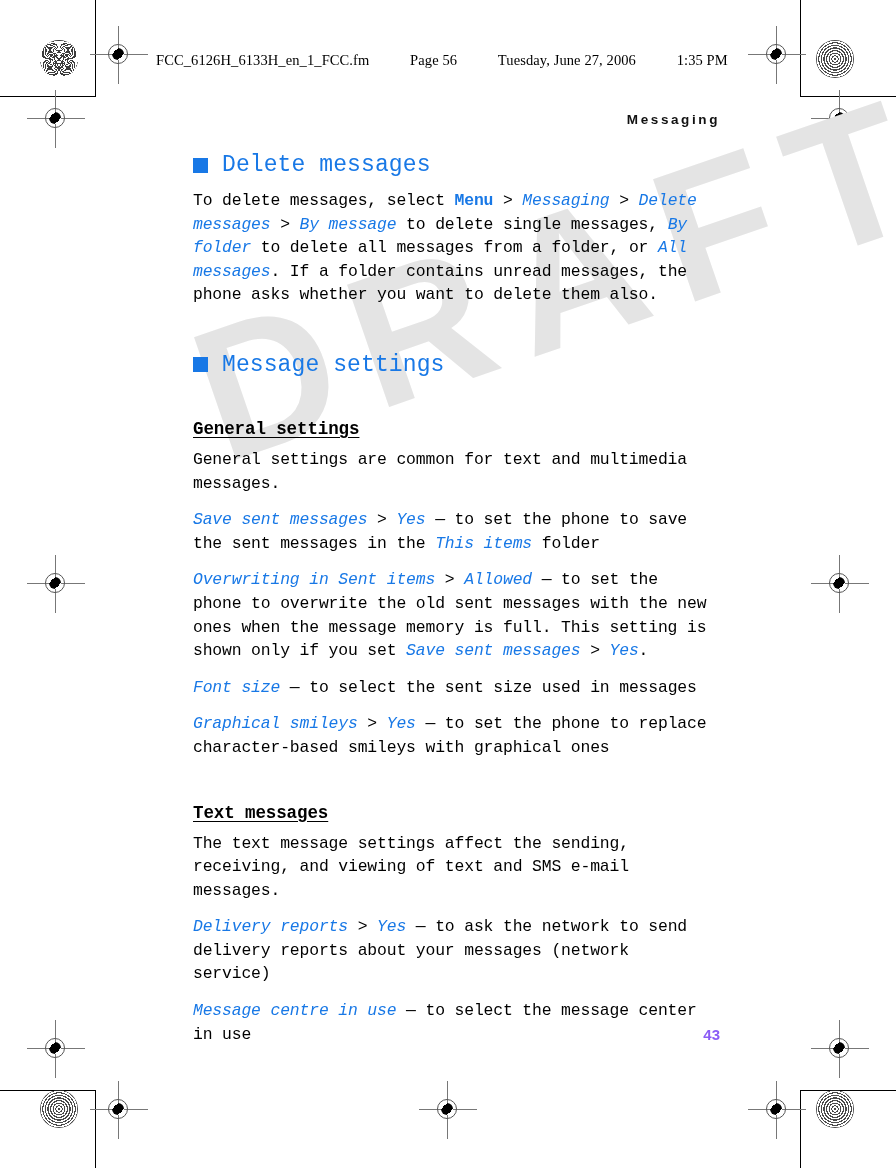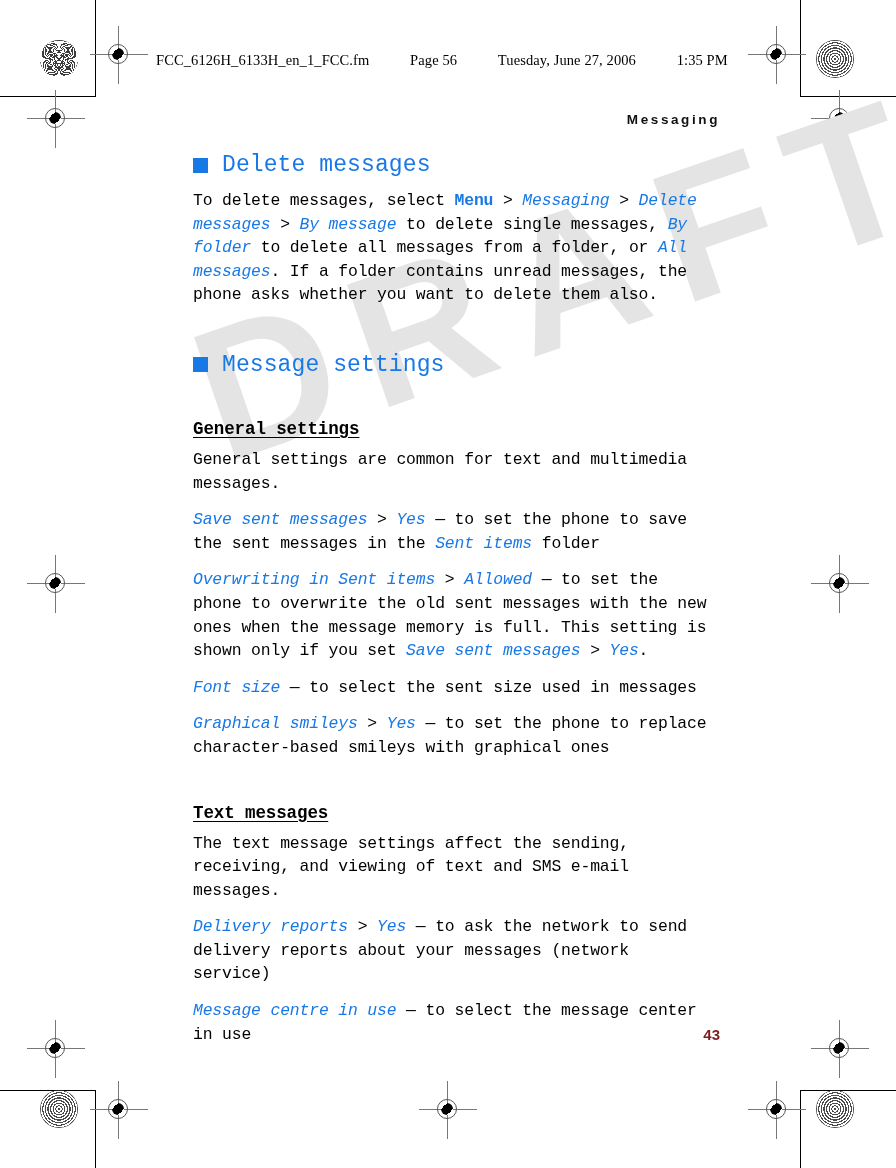--- a/index.html
+++ b/index.html
@@ -160,21 +160,21 @@
   .ui-bold { font-weight: bold; color: #1878e6; }
   .ui-ital { font-style: italic; color: #1878e6; }
   .sep { color: #000; }
 
   
   .page-number {
     position: absolute;
     right: 176px; top: 1026px;
     font-size: 15px;
     font-weight: bold;
-    color: #7f1d1d;
+    color: #8b5cf6;
   }
 </style>
 </head>
 <body>
 
 <div class="proof-layer">
 
   <div class="trim-line trim-v" style="left:95px; top:0; height:96px;"></div>
   <div class="trim-line trim-v" style="left:95px; top:1090px; height:78px;"></div>
   <div class="trim-line trim-v" style="left:800px; top:0; height:96px;"></div>
@@ -276,21 +276,21 @@
       </h2>
       <p class="body"><span>To delete messages, select </span><span class="ui-bold">Menu</span><span class="sep"> &gt; </span><span class="ui-ital">Messaging</span><span class="sep"> &gt; </span><span class="ui-ital">Delete messages</span><span class="sep"> &gt; </span><span class="ui-ital">By message</span><span> to delete single messages, </span><span class="ui-ital">By folder</span><span> to delete all messages from a folder, or </span><span class="ui-ital">All messages</span><span>. If a folder contains unread messages, the phone asks whether you want to delete them also.</span></p>
       <div class="section-gap"></div>
       <h2 class="section">
         <span class="bullet-square"></span>
         <span>Message settings</span>
       </h2>
       <div class="sub-gap"></div>
       <h3 class="subsection">General settings</h3>
       <p class="body"><span>General settings are common for text and multimedia messages.</span></p>
-      <p class="body"><span class="ui-ital">Save sent messages</span><span class="sep"> &gt; </span><span class="ui-ital">Yes</span><span> — to set the phone to save the sent messages in the </span><span class="ui-ital">Sent items</span><span> folder</span></p>
+      <p class="body"><span class="ui-ital">Save sent messages</span><span class="sep"> &gt; </span><span class="ui-ital">Yes</span><span> — to set the phone to save the sent messages in the </span><span class="ui-ital">This items</span><span> folder</span></p>
       <p class="body"><span class="ui-ital">Overwriting in Sent items</span><span class="sep"> &gt; </span><span class="ui-ital">Allowed</span><span> — to set the phone to overwrite the old sent messages with the new ones when the message memory is full. This setting is shown only if you set </span><span class="ui-ital">Save sent messages</span><span class="sep"> &gt; </span><span class="ui-ital">Yes</span><span>.</span></p>
       <p class="body"><span class="ui-ital">Font size</span><span> — to select the sent size used in messages</span></p>
       <p class="body"><span class="ui-ital">Graphical smileys</span><span class="sep"> &gt; </span><span class="ui-ital">Yes</span><span> — to set the phone to replace character-based smileys with graphical ones</span></p>
       <div class="sub-gap"></div>
       <h3 class="subsection">Text messages</h3>
       <p class="body"><span>The text message settings affect the sending, receiving, and viewing of text and SMS e-mail messages.</span></p>
       <p class="body"><span class="ui-ital">Delivery reports</span><span class="sep"> &gt; </span><span class="ui-ital">Yes</span><span> — to ask the network to send delivery reports about your messages (network service)</span></p>
       <p class="body"><span class="ui-ital">Message centre in use</span><span> — to select the message center in use</span></p>
     </div>
 </div>

